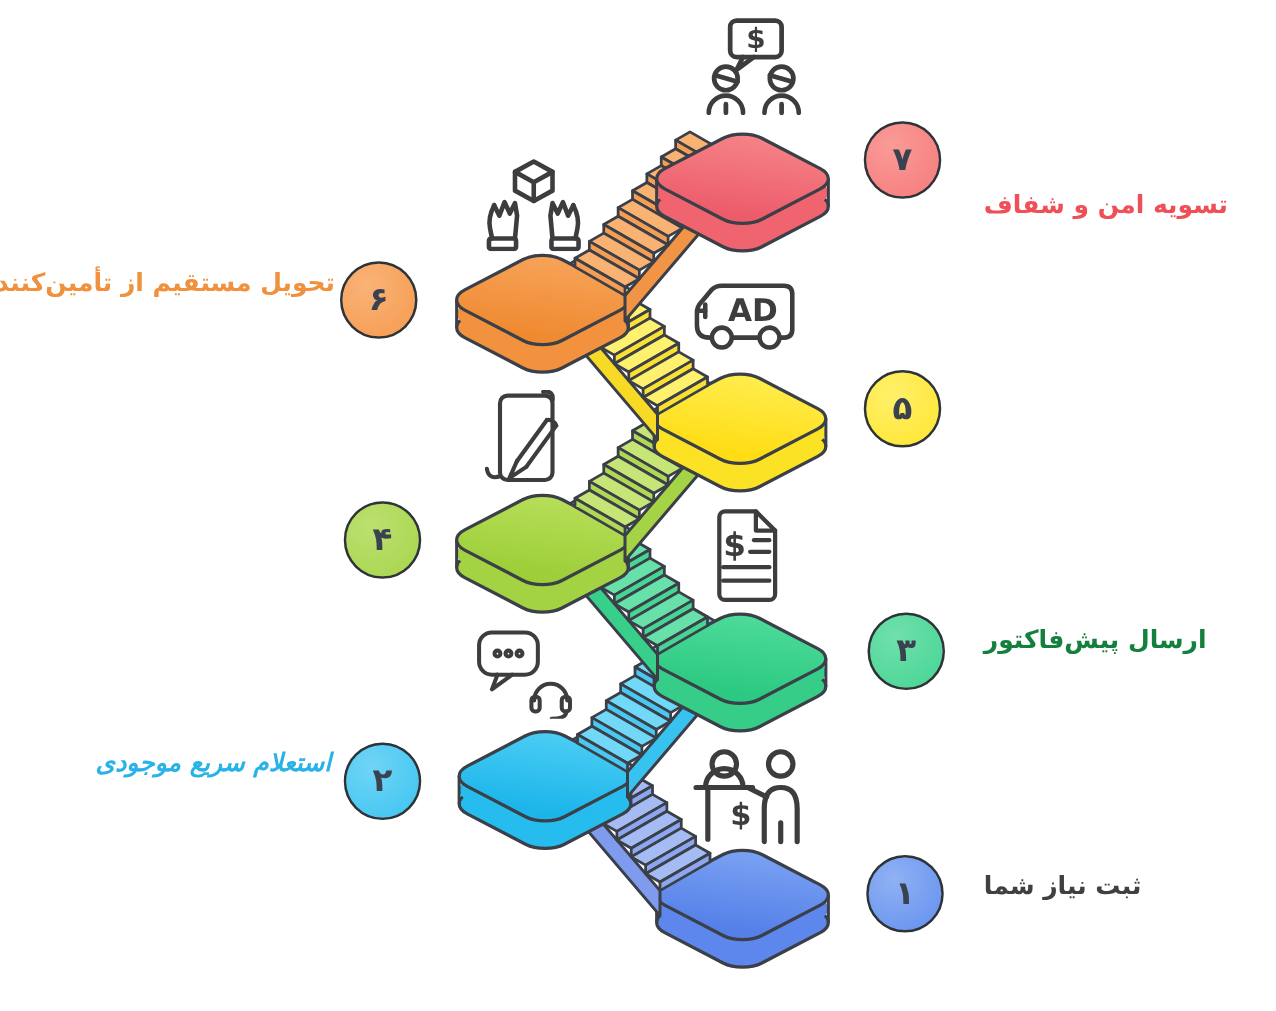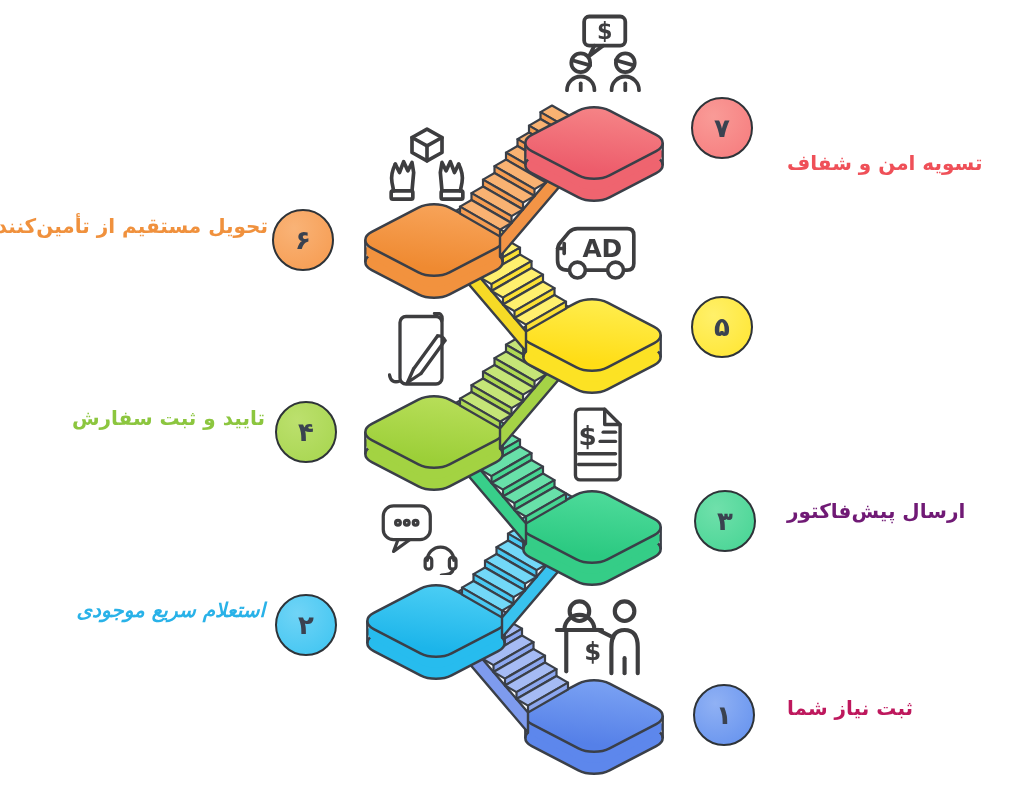--- a/index.html
+++ b/index.html
@@ -345,19 +345,18 @@
   <div class="badge b5" style="background: radial-gradient(circle at 35% 30%, rgb(255, 240, 106), rgb(255, 229, 46));">
       <span>۵</span>
     </div>
   <div class="badge b6" style="background: radial-gradient(circle at 35% 30%, rgb(249, 179, 119), rgb(246, 154, 78));">
       <span>۶</span>
     </div>
   <div class="badge b7" style="background: radial-gradient(circle at 35% 30%, rgb(249, 155, 151), rgb(246, 122, 124));">
       <span>۷</span>
     </div>
 
-  <div class="step-label align-start l1" style="color: #be185d;">ثبت نیاز شما</div>
+  <div class="step-label align-start l1" style="color: #404040;">ثبت نیاز شما</div>
   <div class="step-label align-end l2" style="color: rgb(41, 178, 232);">استعلام سریع موجودی</div>
-  <div class="step-label align-start l3" style="color: #701a75;">ارسال پیش‌فاکتور</div>
-  <div class="step-label align-end l4" style="color: rgb(140, 198, 63);">تایید و ثبت سفارش</div>
+  <div class="step-label align-start l3" style="color: #15803d;">ارسال پیش‌فاکتور</div>
   <div class="step-label align-end l6" style="color: rgb(240, 145, 61);">تحویل مستقیم از تأمین‌کننده</div>
   <div class="step-label align-start l7" style="color: rgb(239, 80, 88);">تسویه امن و شفاف</div>
 </div>
 
 </body></html>

